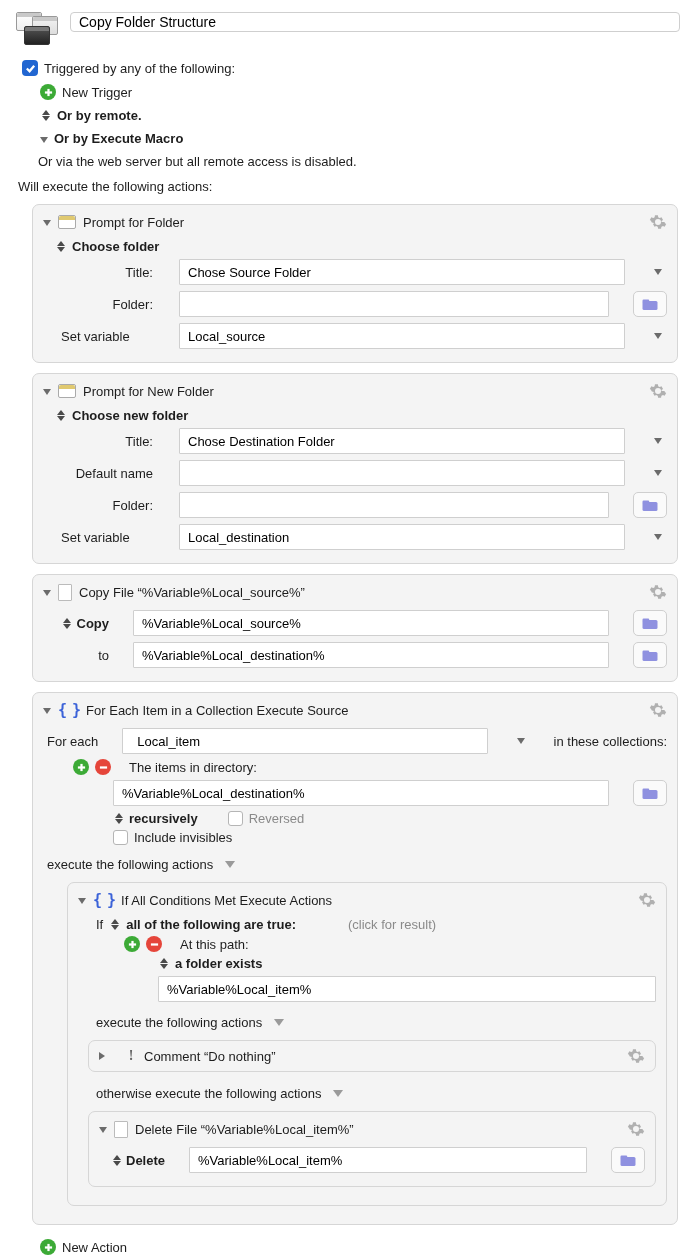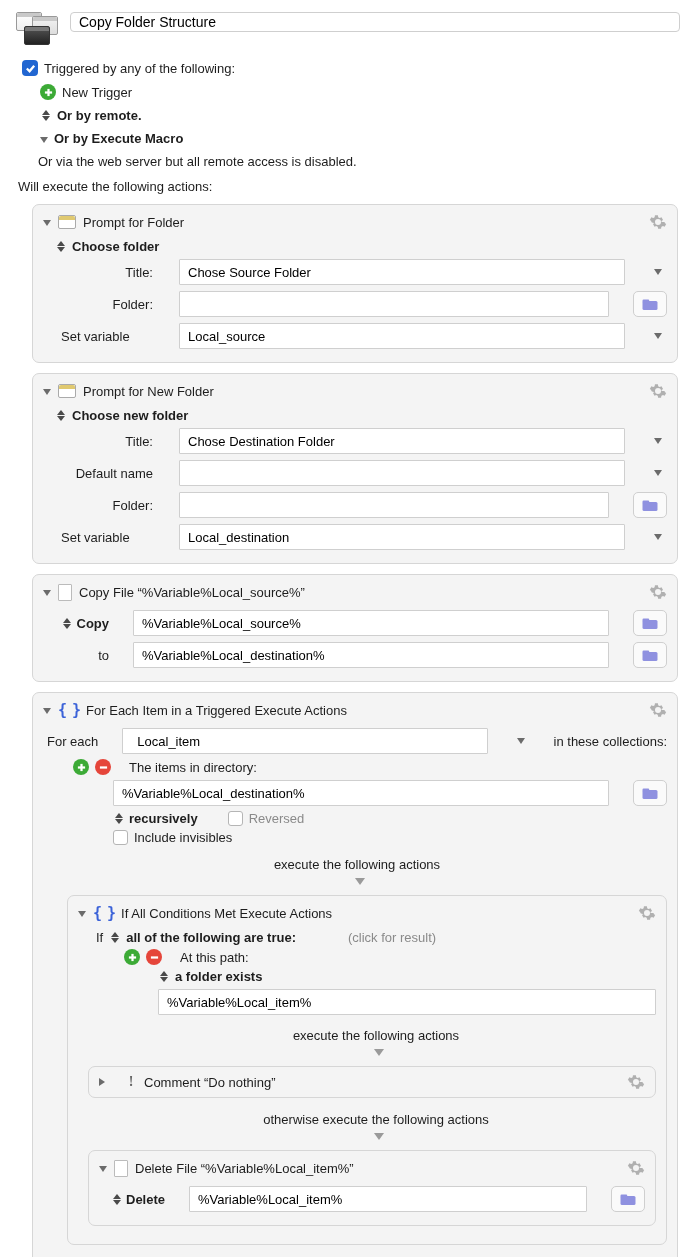--- a/index.html
+++ b/index.html
@@ -135,21 +135,21 @@
     background:#fff;padding:0 8px;font-size:13px;
   }
   .mini-input{width:170px;padding-left:14px;}
   .subtle{color:var(--text-muted);}
 
   .inline-check{display:flex;align-items:center;gap:6px;}
   .box-check{width:15px;height:15px;border:1px solid #b5b5b5;border-radius:3px;background:#fff;flex-shrink:0;}
 
   .inner-row{display:flex;align-items:center;gap:6px;padding:2px 0 2px 0;}
 
-  .sub-header{display:flex;align-items:center;gap:6px;padding:6px 0 4px 2px;flex-direction:column;}
+  .sub-header{display:flex;align-items:center;gap:6px;padding:6px 0 4px 2px;}
 </style>
 </head>
 <body>
 
 <div class="page">
 
   <div class="header-row">
     <div class="app-icon">
       <div class="win w1"></div>
         <div class="win w2"></div>
@@ -319,21 +319,21 @@
             </svg>
         </span>
       </div>
     </div>
   </div>
 
   <div class="panel">
     <div class="panel-header">
       <span class="ico-disclosure"></span>
       <span class="ico-braces">{&nbsp;}</span>
-      <span class="title">For Each Item in a Triggered Execute Actions</span>
+      <span class="title">For Each Item in a Collection Execute Source</span>
       <span class="ico-gear">
         <svg viewBox="0 0 24 24">
             <path d="M12 8a4 4 0 100 8 4 4 0 000-8zm9 4a7 7 0 01-.1 1.2l2 1.6-2 3.4-2.4-1a7 7 0 01-2 1.2l-.4 2.6h-4l-.4-2.6a7 7 0 01-2-1.2l-2.4 1-2-3.4 2-1.6A7 7 0 013 12c0-.4 0-.8.1-1.2l-2-1.6 2-3.4 2.4 1a7 7 0 012-1.2L7.9 3h4l.4 2.6a7 7 0 012 1.2l2.4-1 2 3.4-2 1.6c.1.4.1.8.1 1.2z"></path>
           </svg>
       </span>
     </div>
 
     <div class="form-row" style="padding-left:4px">
       <span>For each</span>
       <input class="txt-input mini-input" value="Local_item" style="">

